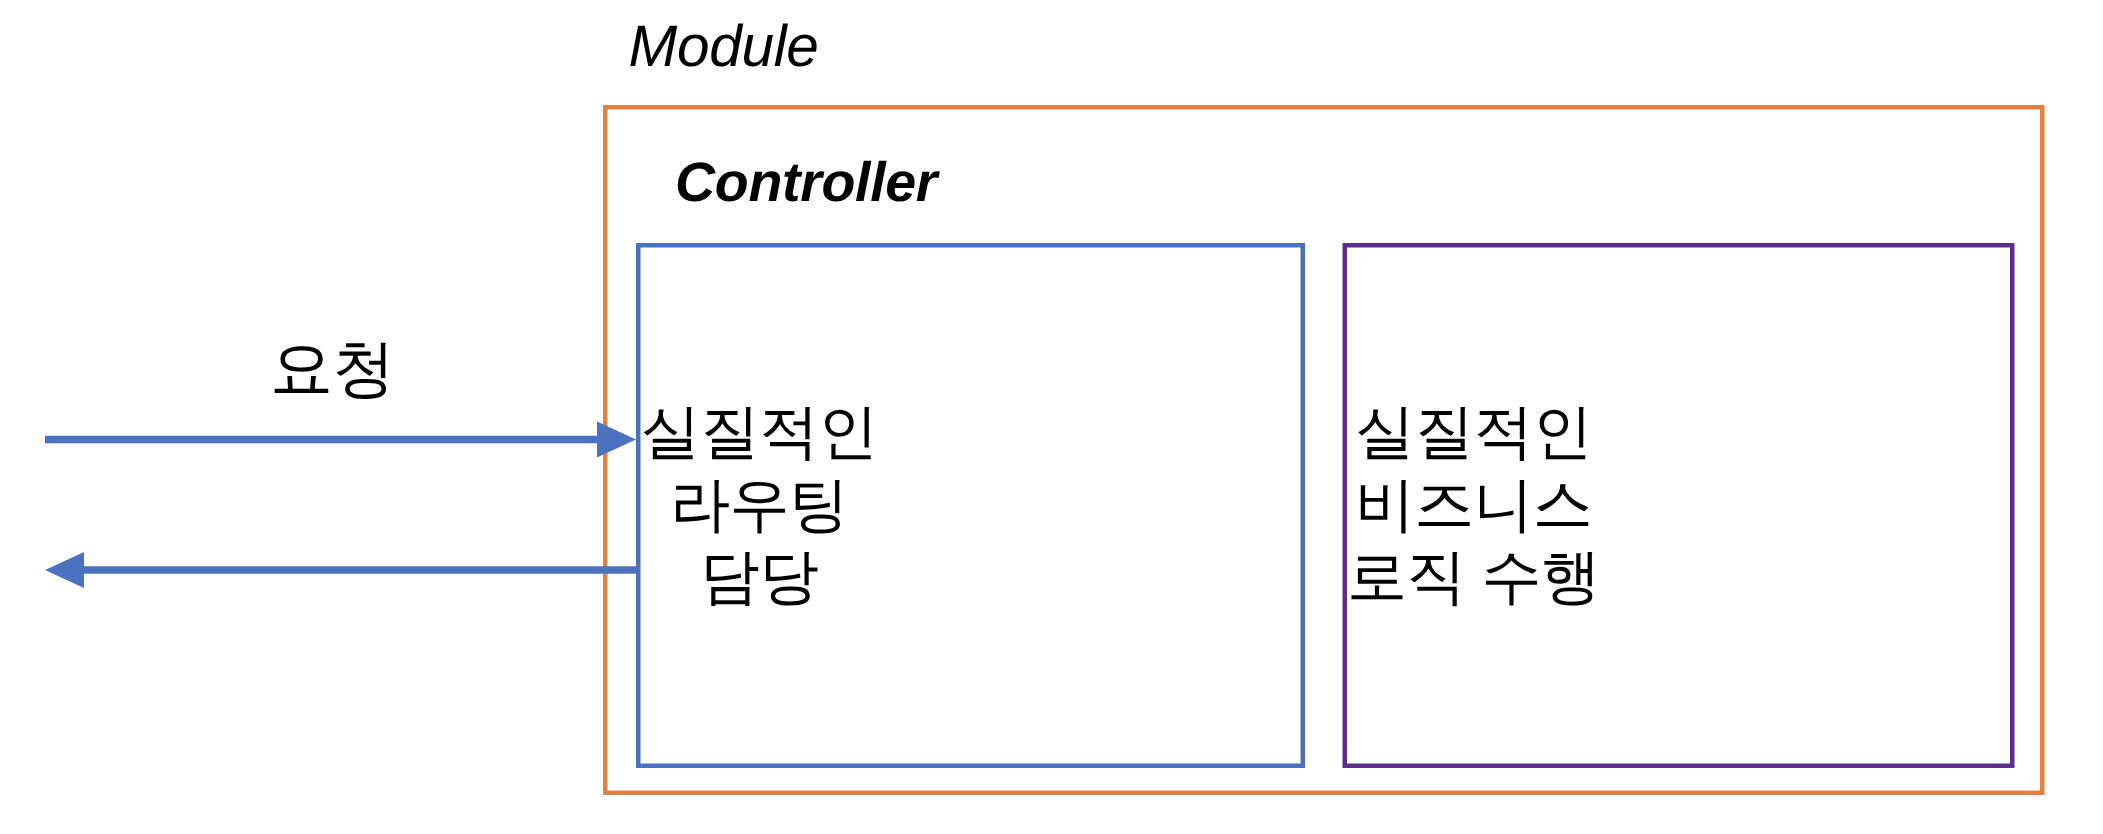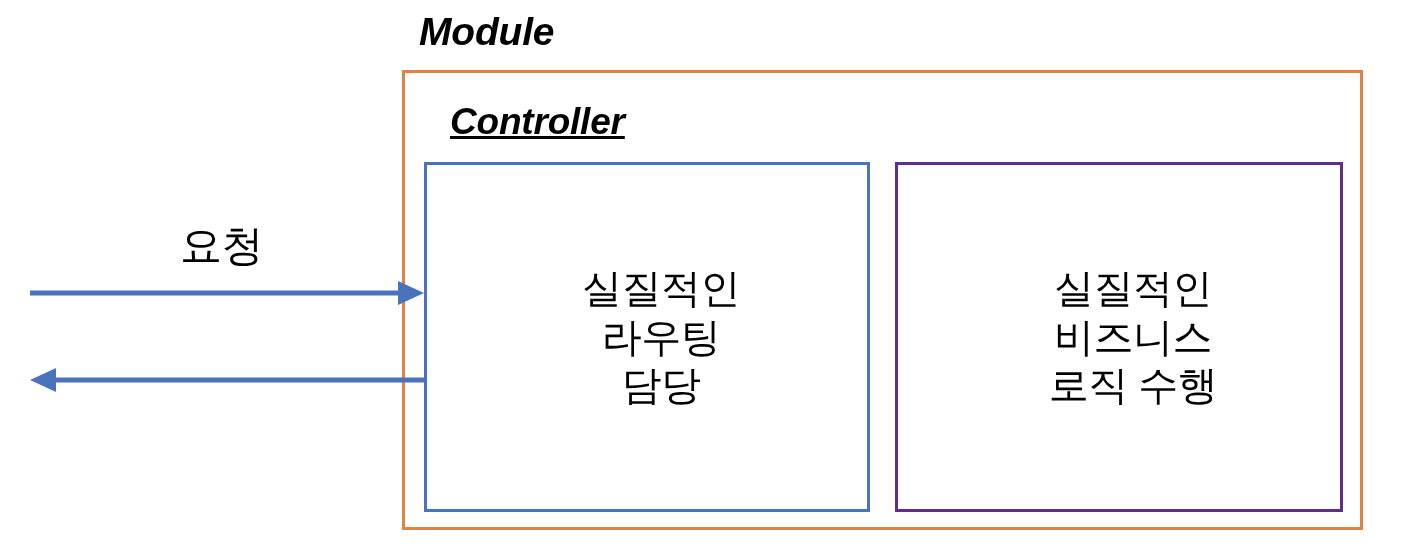--- a/index.html
+++ b/index.html
@@ -19,21 +19,21 @@
     overflow: hidden;
   }
 
   
   .module-label {
     position: absolute;
     left: 419px;
     top: 11px;
     font-size: 39px;
     font-style: italic;
-    font-weight: 700;
+    font-weight: 400;
     letter-spacing: -0.2px;
     white-space: nowrap;
     line-height: 1.1;
   }
   .module-box {
     position: absolute;
     left: 402px;
     top: 70px;
     width: 961px;
     height: 460px;
@@ -44,35 +44,32 @@
 
   
   .comp-label {
     position: absolute;
     font-size: 37px;
     font-style: italic;
     font-weight: 600;
     letter-spacing: -0.2px;
     white-space: nowrap;
     line-height: 1.1;
-    text-decoration: underline;
   }
   .controller-label { left: 450px; top: 102px; }
   .service-label    { left: 918px; top: 102px; }
 
   .comp-box {
     position: absolute;
     top: 162px;
     height: 350px;
     box-sizing: border-box;
     background: transparent;
     display: flex;
     align-items: center;
-    justify-content: center;
-    padding-left: 28px;
   }
   .controller-box {
     left: 424px;
     width: 446px;
     border: 3px solid #4a72be;
   }
   .service-box {
     left: 895px;
     width: 448px;
     border: 3px solid #5f2e8c;

